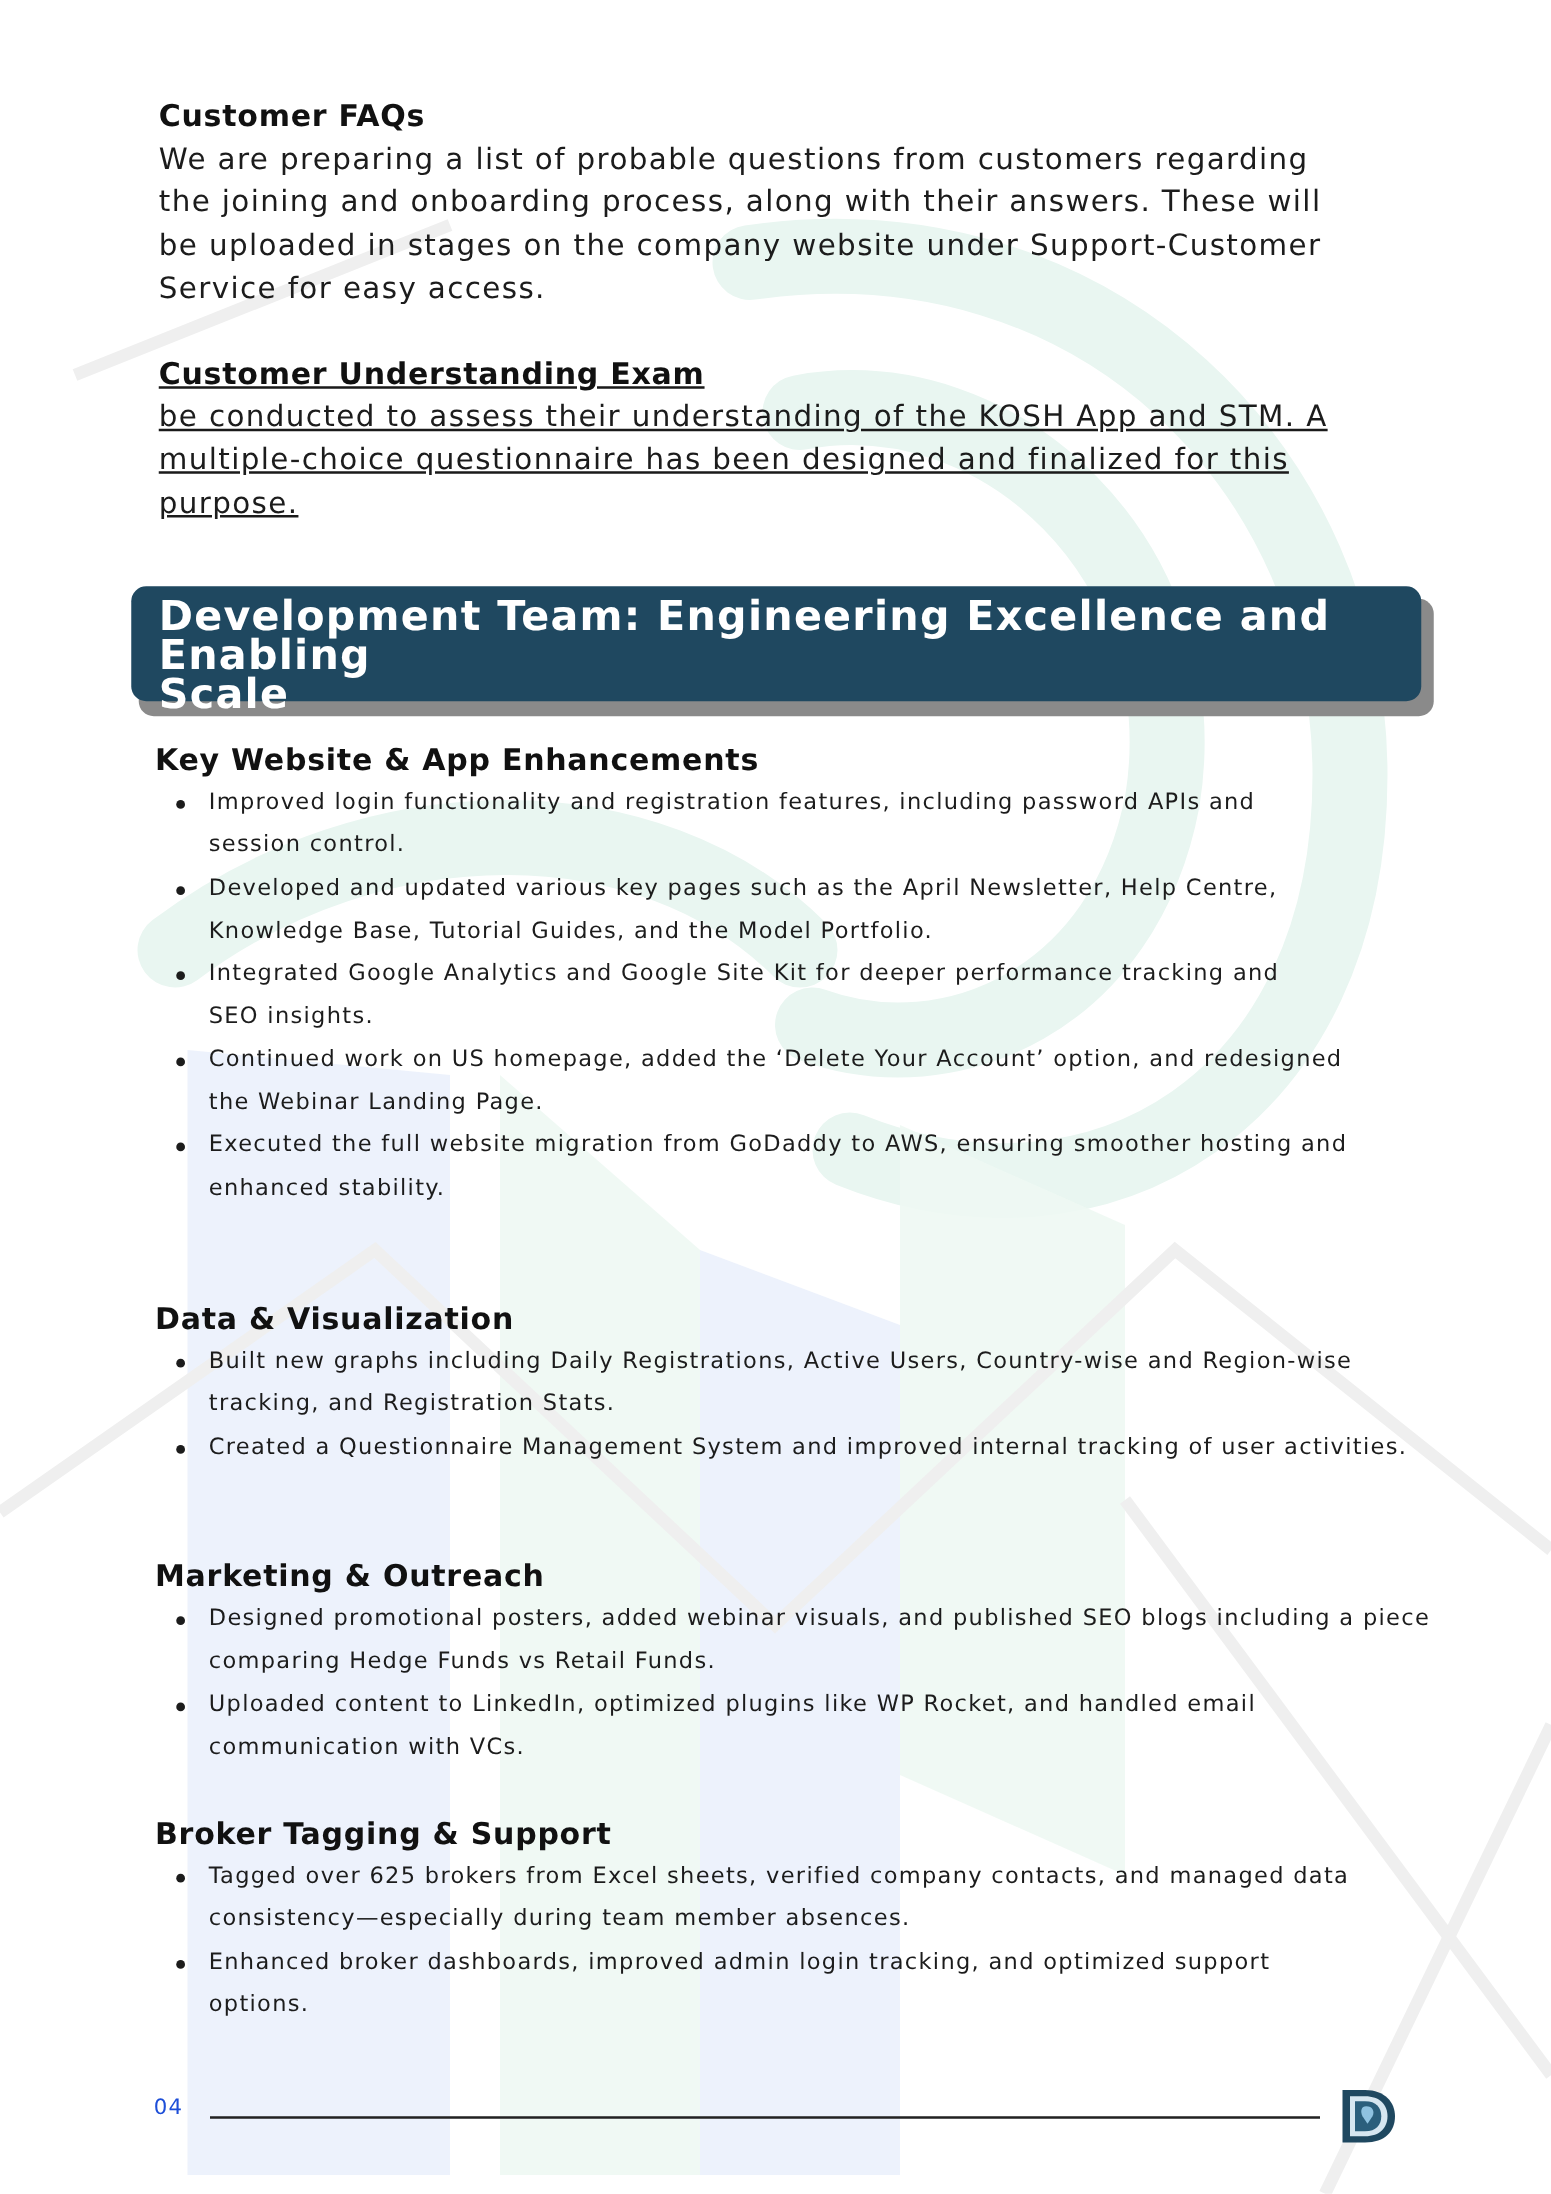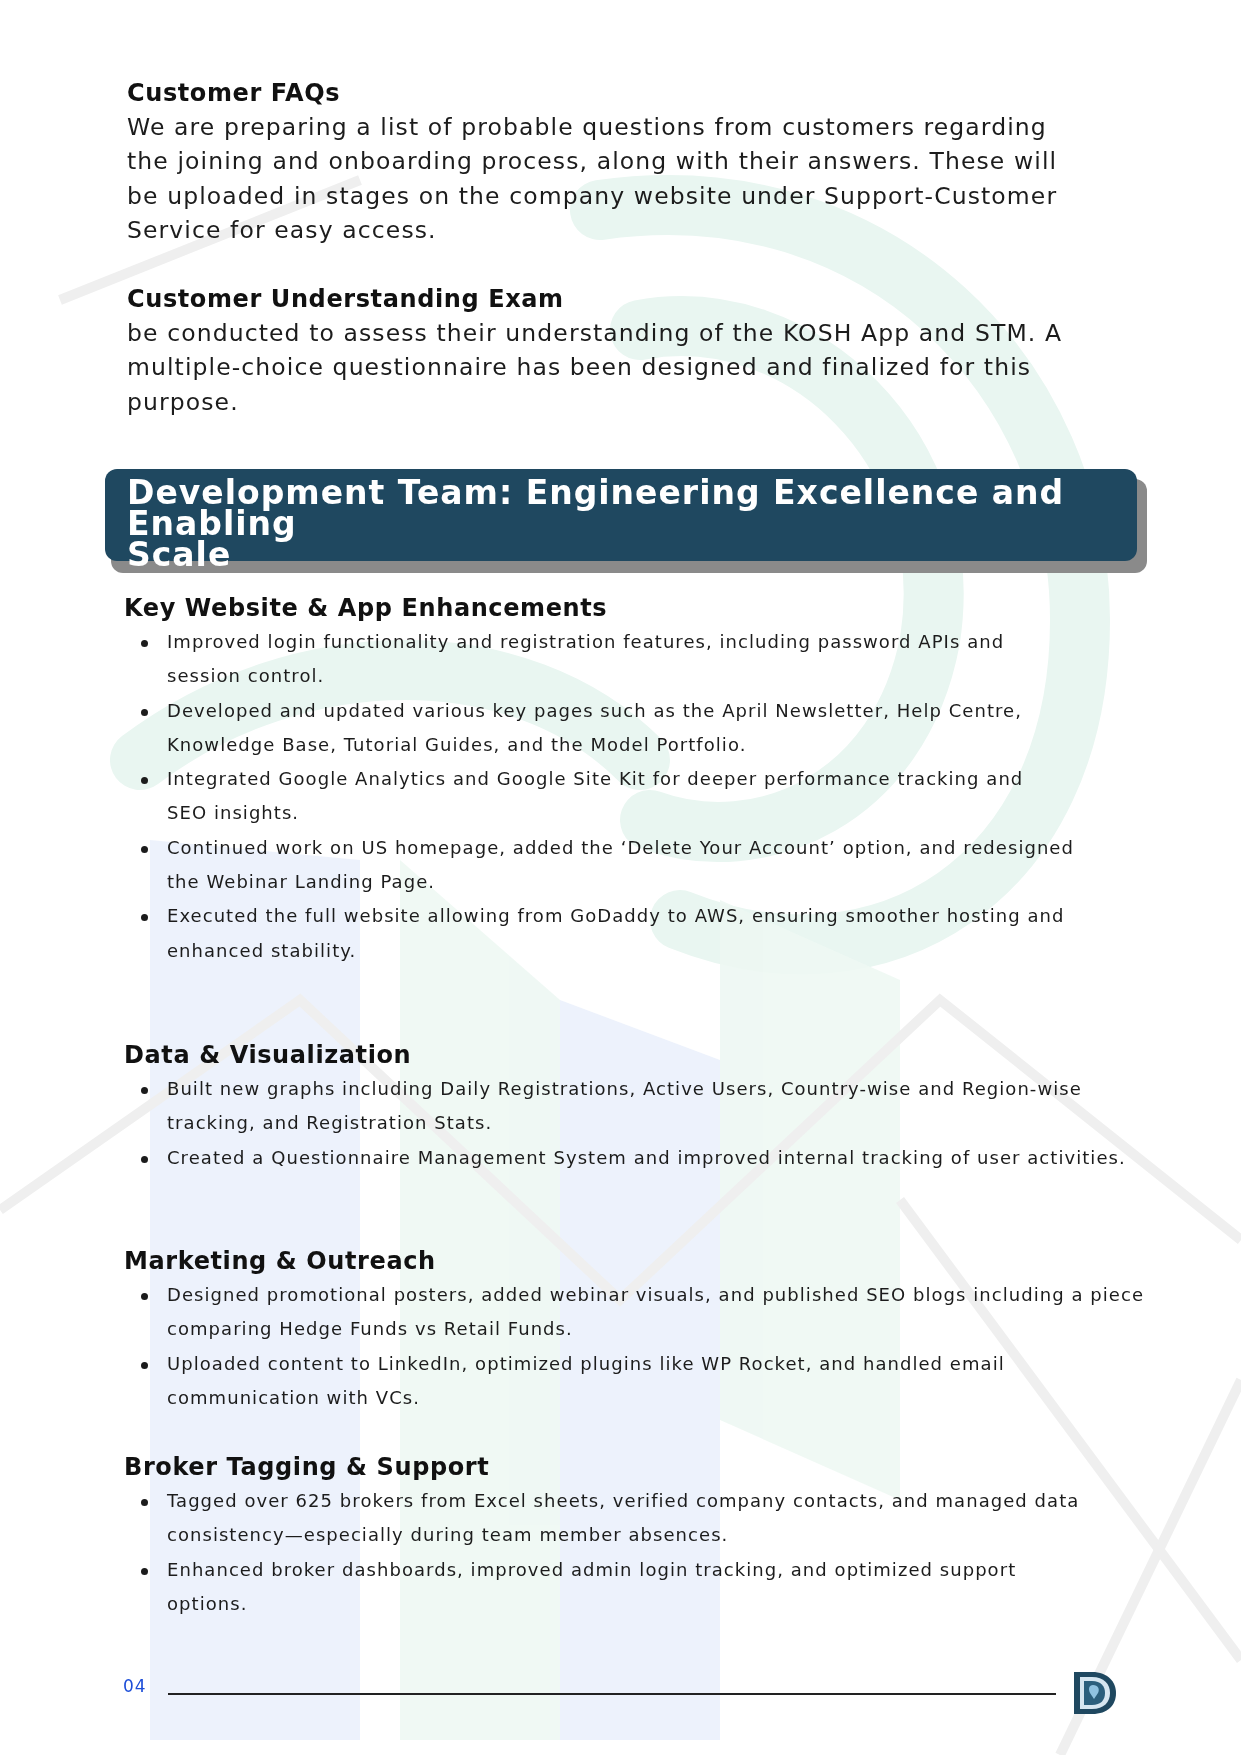--- a/index.html
+++ b/index.html
@@ -53,41 +53,41 @@
 <div class="page">
 
   <div class="block" style="top:76px;">
     <h3 class="h3">Customer FAQs</h3>
     <p class="p">We are preparing a list of probable questions from customers regarding</p>
     <p class="p">the joining and onboarding process, along with their answers. These will</p>
     <p class="p">be uploaded in stages on the company website under Support-Customer</p>
     <p class="p">Service for easy access.</p>
   </div>
 
-  <div class="block" style="top:282px;">
+  <div class="block" style="top:282px;text-decoration:underline;">
     <h3 class="h3">Customer Understanding Exam</h3>
     <p class="p">be conducted to assess their understanding of the KOSH App and STM. A</p>
     <p class="p">multiple-choice questionnaire has been designed and finalized for this</p>
     <p class="p">purpose.</p>
   </div>
 
   <div class="banner-shadow"></div>
   <div class="banner">
     <p class="banner-title">Development Team: Engineering Excellence and Enabling</p>
     <p class="banner-title">Scale</p>
   </div>
 
   <div class="sec" style="top:591px;">
     <h3 class="h3">Key Website &amp; App Enhancements</h3>
     <ul class="bul">
       <li style="width:900px">Improved login functionality and registration features, including password APIs and session control.</li>
       <li style="width:900px">Developed and updated various key pages such as the April Newsletter, Help Centre, Knowledge Base, Tutorial Guides, and the Model Portfolio.</li>
       <li style="width:900px">Integrated Google Analytics and Google Site Kit for deeper performance tracking and SEO insights.</li>
       <li style="width:935px">Continued work on US homepage, added the ‘Delete Your Account’ option, and redesigned the Webinar Landing Page.</li>
-      <li style="width:980px">Executed the full website allowing from GoDaddy to AWS, ensuring smoother hosting and enhanced stability.</li>
+      <li style="width:980px">Executed the full website migration from GoDaddy to AWS, ensuring smoother hosting and enhanced stability.</li>
     </ul>
   </div>
 
   <div class="sec" style="top:1038px;">
     <h3 class="h3">Data &amp; Visualization</h3>
     <ul class="bul">
       <li style="width:975px">Built new graphs including Daily Registrations, Active Users, Country-wise and Region-wise tracking, and Registration Stats.</li>
       <li style="width:975px">Created a Questionnaire Management System and improved internal tracking of user activities.</li>
     </ul>
   </div>

